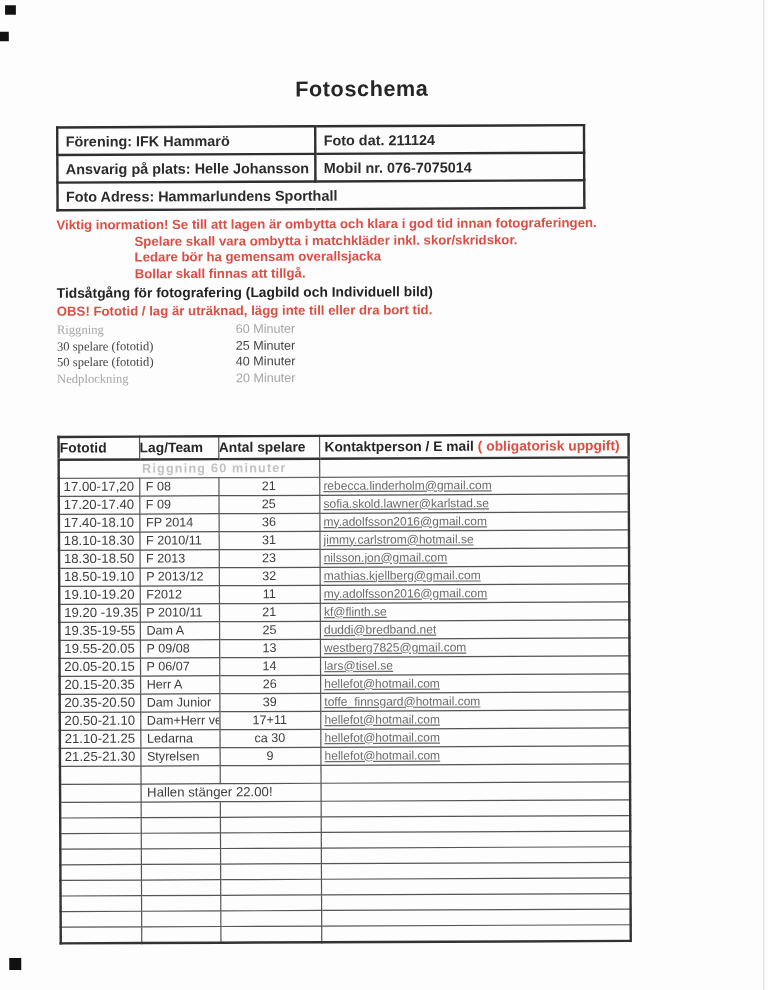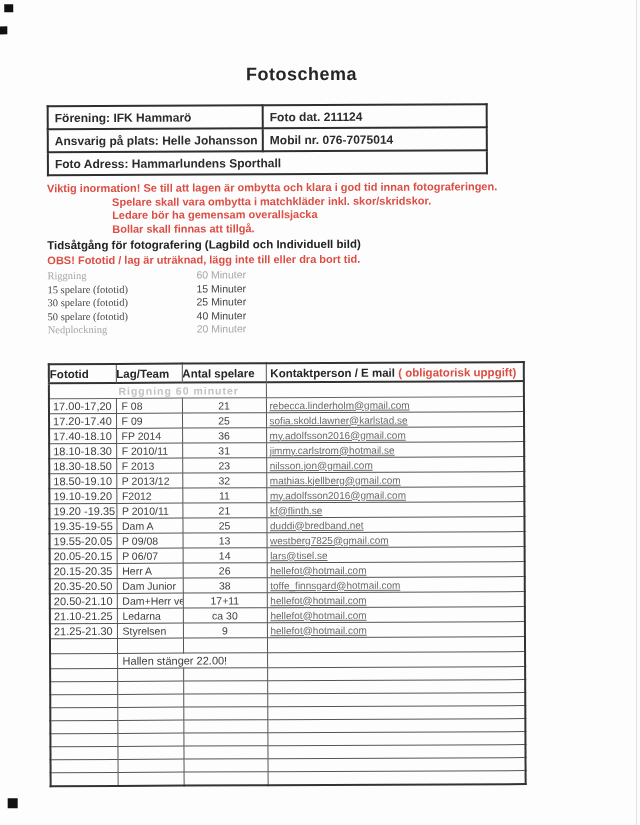--- a/index.html
+++ b/index.html
@@ -128,21 +128,20 @@
       <div class="notice-line">Viktig inormation! Se till att lagen är ombytta och klara i god tid innan fotograferingen.</div>
       <div class="notice-line indent">Spelare skall vara ombytta i matchkläder inkl. skor/skridskor.</div>
       <div class="notice-line indent">Ledare bör ha gemensam overallsjacka</div>
       <div class="notice-line indent">Bollar skall finnas att tillgå.</div>
     </div>
 
   <div class="timing-heading">Tidsåtgång för fotografering (Lagbild och Individuell bild)</div>
   <div class="timing-warning">OBS! Fototid / lag är uträknad, lägg inte till eller dra bort tid.</div>
   <div class="timing-list">
       <div class="timing-row muted"><span class="timing-label">Riggning</span><span>60 Minuter</span></div>
-      <div class="timing-row"><span class="timing-label">15 spelare (fototid)</span><span>15 Minuter</span></div>
       <div class="timing-row"><span class="timing-label">30 spelare (fototid)</span><span>25 Minuter</span></div>
       <div class="timing-row"><span class="timing-label">50 spelare (fototid)</span><span>40 Minuter</span></div>
       <div class="timing-row muted"><span class="timing-label">Nedplockning</span><span>20 Minuter</span></div>
     </div>
 
   <table class="schedule">
     <colgroup>
       <col style="width:67px">
         <col style="width:66px">
         <col style="width:84px">
@@ -229,21 +228,21 @@
         </tr>
         <tr class="r-data">
           <td class="time">20.15-20.35</td>
           <td class="team">Herr A</td>
           <td class="count">26</td>
           <td class="contact"><span>hellefot@hotmail.com</span></td>
         </tr>
         <tr class="r-data">
           <td class="time">20.35-20.50</td>
           <td class="team">Dam Junior</td>
-          <td class="count">38</td>
+          <td class="count">39</td>
           <td class="contact"><span>toffe_finnsgard@hotmail.com</span></td>
         </tr>
         <tr class="r-data">
           <td class="time">20.50-21.10</td>
           <td class="team">Dam+Herr vetera</td>
           <td class="count">17+11</td>
           <td class="contact"><span>hellefot@hotmail.com</span></td>
         </tr>
         <tr class="r-data">
           <td class="time">21.10-21.25</td>

